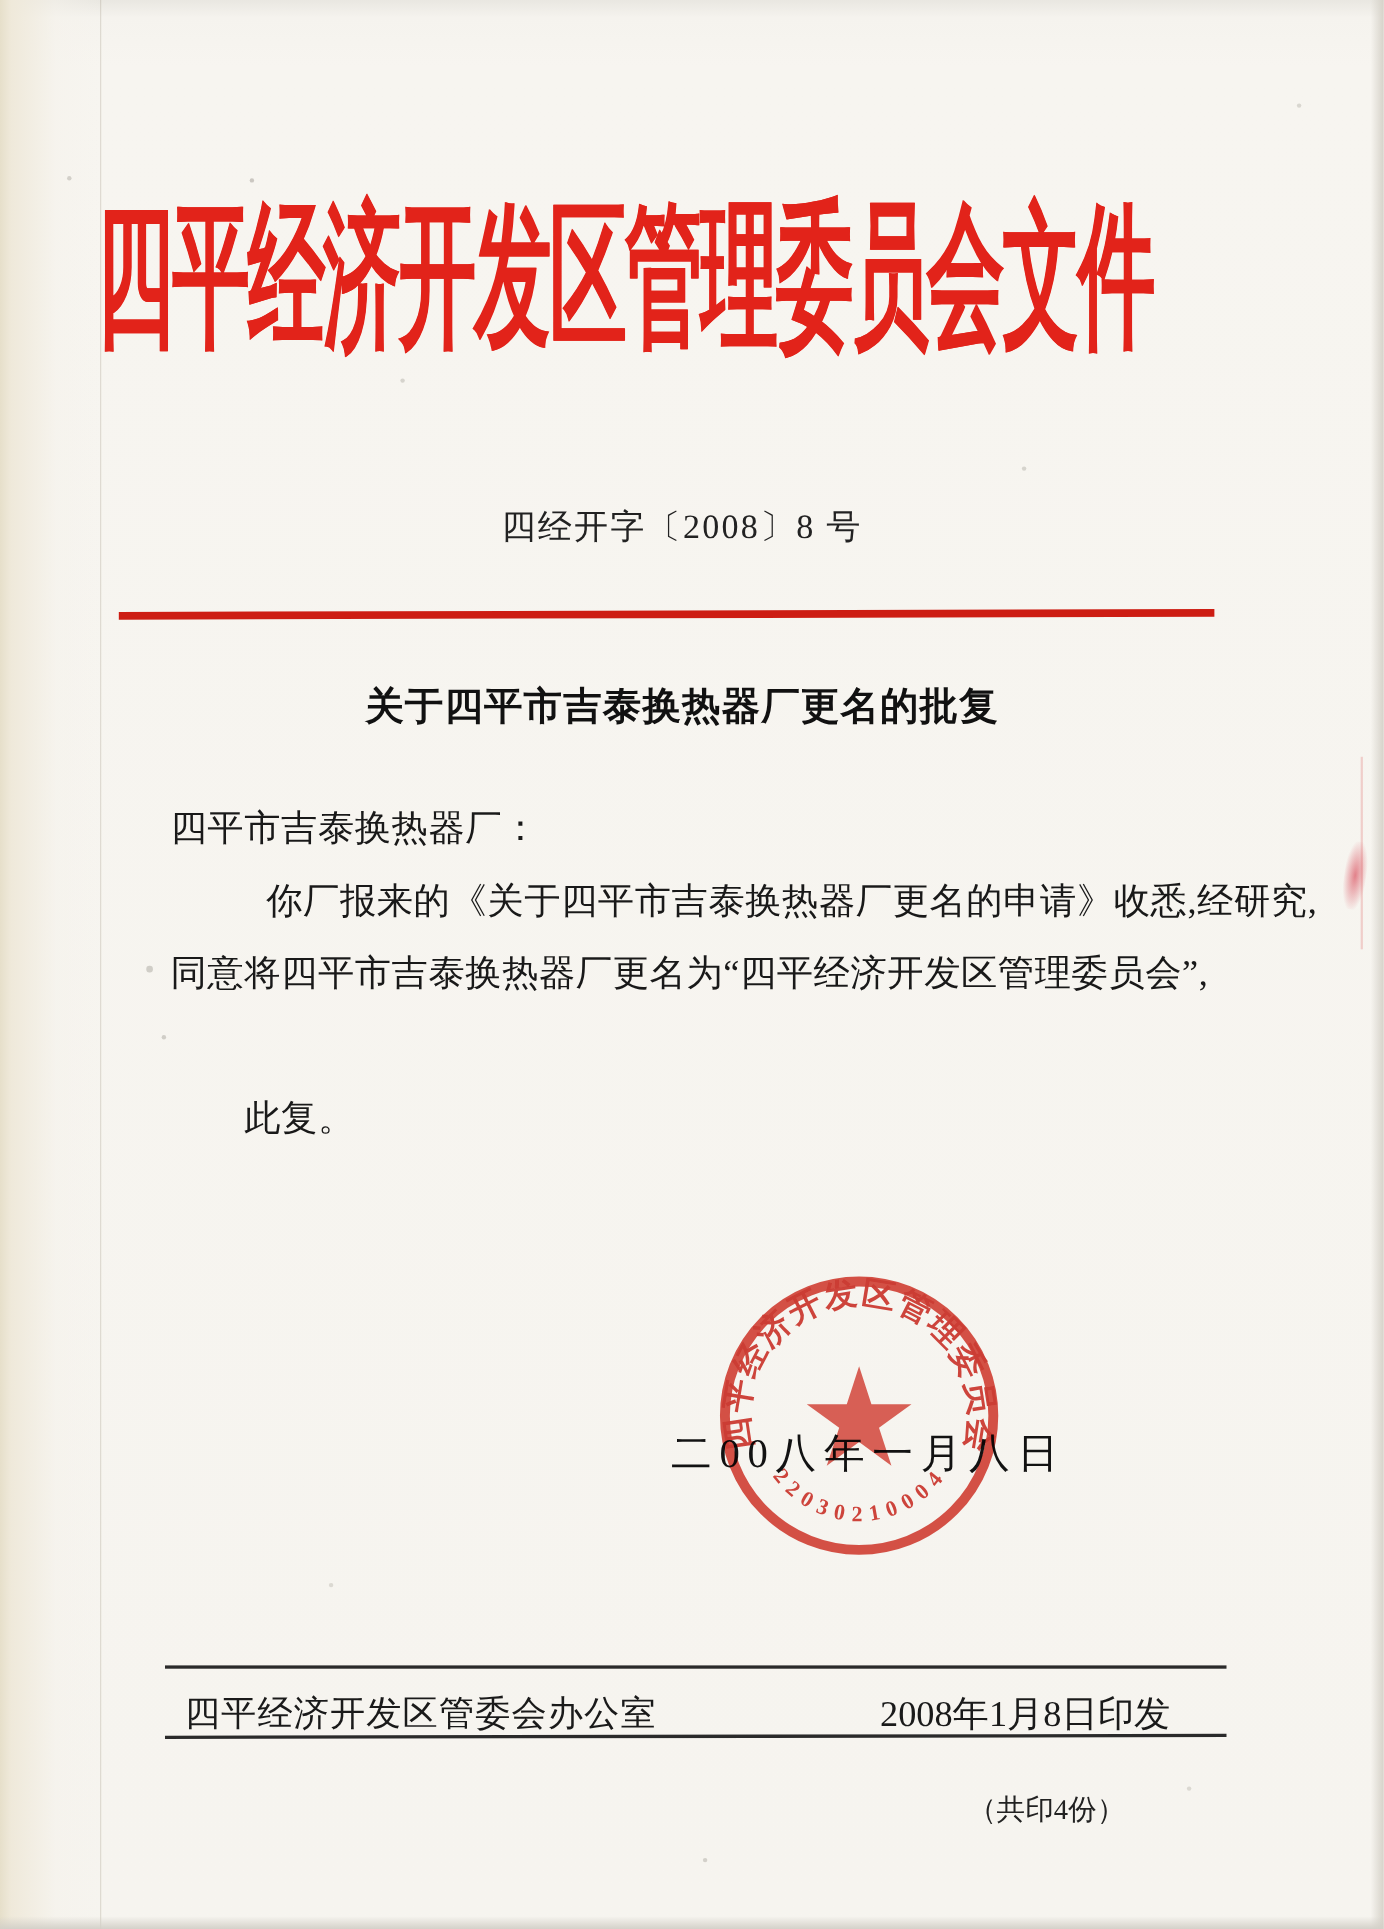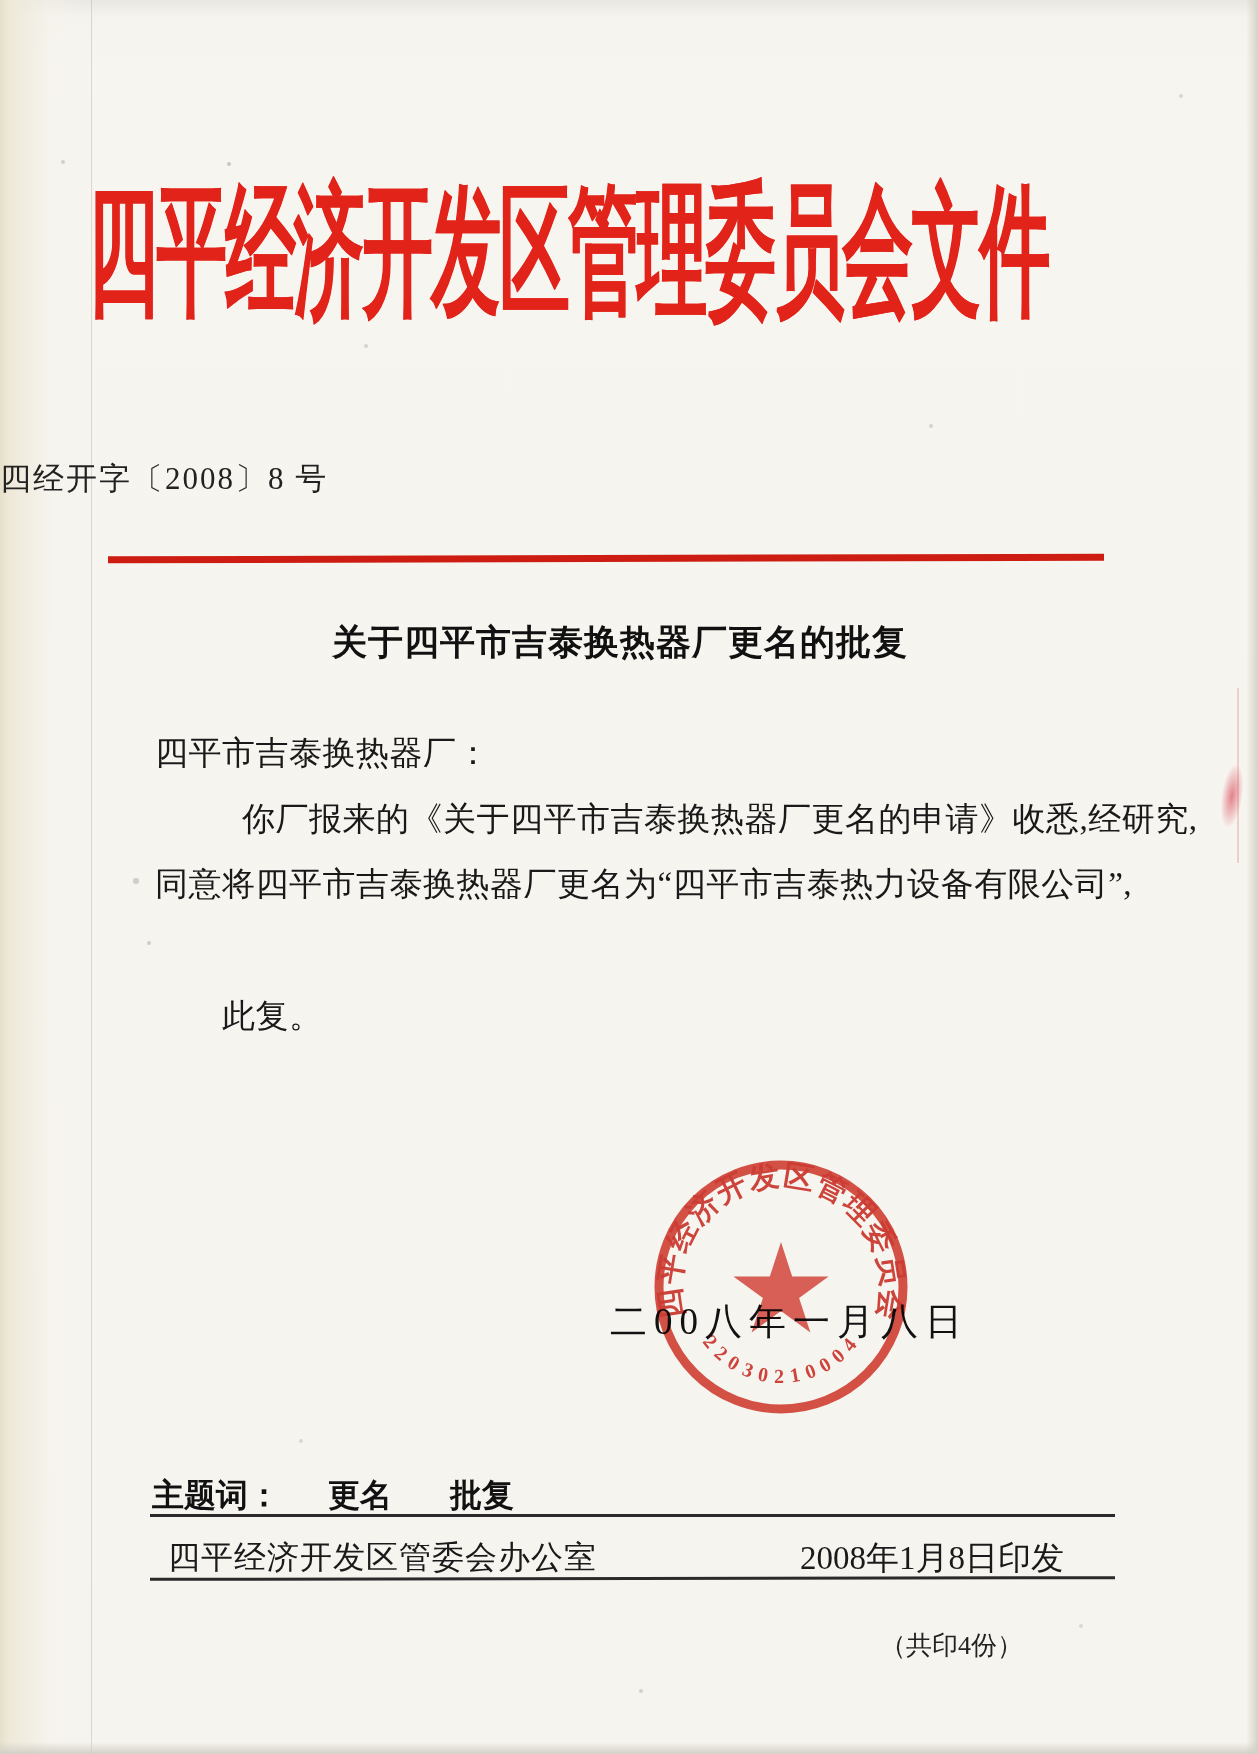--- a/index.html
+++ b/index.html
@@ -18,21 +18,21 @@
   .specks{position:absolute;left:0;top:0;width:2px;height:2px;background:transparent;border-radius:50%;
     box-shadow:228px 163px 0 1px rgba(120,115,105,.35), 62px 161px 0 1px rgba(130,125,115,.3),
     135px 880px 0 2px rgba(120,115,105,.3), 148px 942px 0 1px rgba(120,115,105,.3),
     365px 345px 0 1px rgba(140,135,125,.3), 930px 425px 0 1px rgba(140,135,125,.3),
     1180px 95px 0 1px rgba(140,135,125,.28), 640px 1690px 0 1px rgba(130,125,115,.3),
     300px 1440px 0 1px rgba(140,135,125,.25), 1080px 1625px 0 1px rgba(140,135,125,.25);}
   .header{position:absolute;left:88px;top:180px;height:150px;white-space:nowrap;}
   .header span{display:inline-block;font-size:143px;line-height:1.02;font-weight:bold;
     color:#e2231a;transform:scaleX(.49);transform-origin:0 0;letter-spacing:-3px;
     font-family:"Liberation Serif","DejaVu Serif",serif;text-shadow:1px 0 0 #e2231a;}
-  .docnum{position:absolute;left:0;top:458px;width:1240px;
+  .docnum{position:absolute;left:0;top:458px;width:1240px;text-align:center;
     font-size:31px;letter-spacing:2px;color:#222;}
   .redline{position:absolute;left:108px;top:555px;width:996px;height:7px;background:#cd1d13;
     transform:rotate(-0.15deg);}
   .doctitle{position:absolute;left:0;top:619px;width:1240px;text-align:center;
     font-size:35px;font-weight:bold;letter-spacing:1px;
     font-family:Liberation Sans, sans-serif;color:#111;}
   .bline{position:absolute;font-size:33px;letter-spacing:.5px;white-space:nowrap;color:#191919;}
   .b1{left:155px;top:731px;}
   .b2{left:222px;top:797px;margin-left:20px;}
   .b3{left:155px;top:862px;}
@@ -74,21 +74,21 @@
   </div>
 
   <div class="docnum">四经开字〔2008〕8 号</div>
 
   <div class="redline"></div>
 
   <div class="doctitle">关于四平市吉泰换热器厂更名的批复</div>
 
   <div class="bline b1">四平市吉泰换热器厂：</div>
   <div class="bline b2">你厂报来的《关于四平市吉泰换热器厂更名的申请》收悉,经研究,</div>
-  <div class="bline b3">同意将四平市吉泰换热器厂更名为“四平市吉泰热力设备有限公司”,</div>
+  <div class="bline b3">同意将四平市吉泰换热器厂更名为“四平经济开发区管理委员会”,</div>
   <div class="bline b5">此复。</div>
 
   <div class="sign-date">二00八年一月八日</div>
 
   <div class="stamp">
     <svg width="266" height="266" viewBox="0 0 266 266">
       <defs>
         <path id="arcTop" d="M 36.4,162.5 A 101,101 0 1 1 229.6,162.5" fill="none"></path>
         <path id="arcBottom" d="M 49.9,181 A 96,96 0 0 0 216.1,181" fill="none"></path>
       </defs>
@@ -99,22 +99,19 @@
       </text>
       <text font-size="20" font-weight="bold" fill="#d0322a" letter-spacing="3" opacity="0.95">
         <textPath href="#arcBottom" startOffset="8" textLength="218">2203021000483</textPath>
       </text>
     </svg>
   </div>
 
   <div class="ink-streak"></div>
   <div class="ink-smudge"></div>
 
-  <div class="kw">
-    <span>主题词：</span><span class="term">更名</span><span class="term2">批复</span>
-  </div>
 
   <div class="fline fl1"></div>
   <div class="issuer">四平经济开发区管委会办公室</div>
   <div class="printdate">2008年1月8日印发</div>
   <div class="fline fl2"></div>
   <div class="copies">（共印4份）</div>
 </div>
 
 </body></html>

